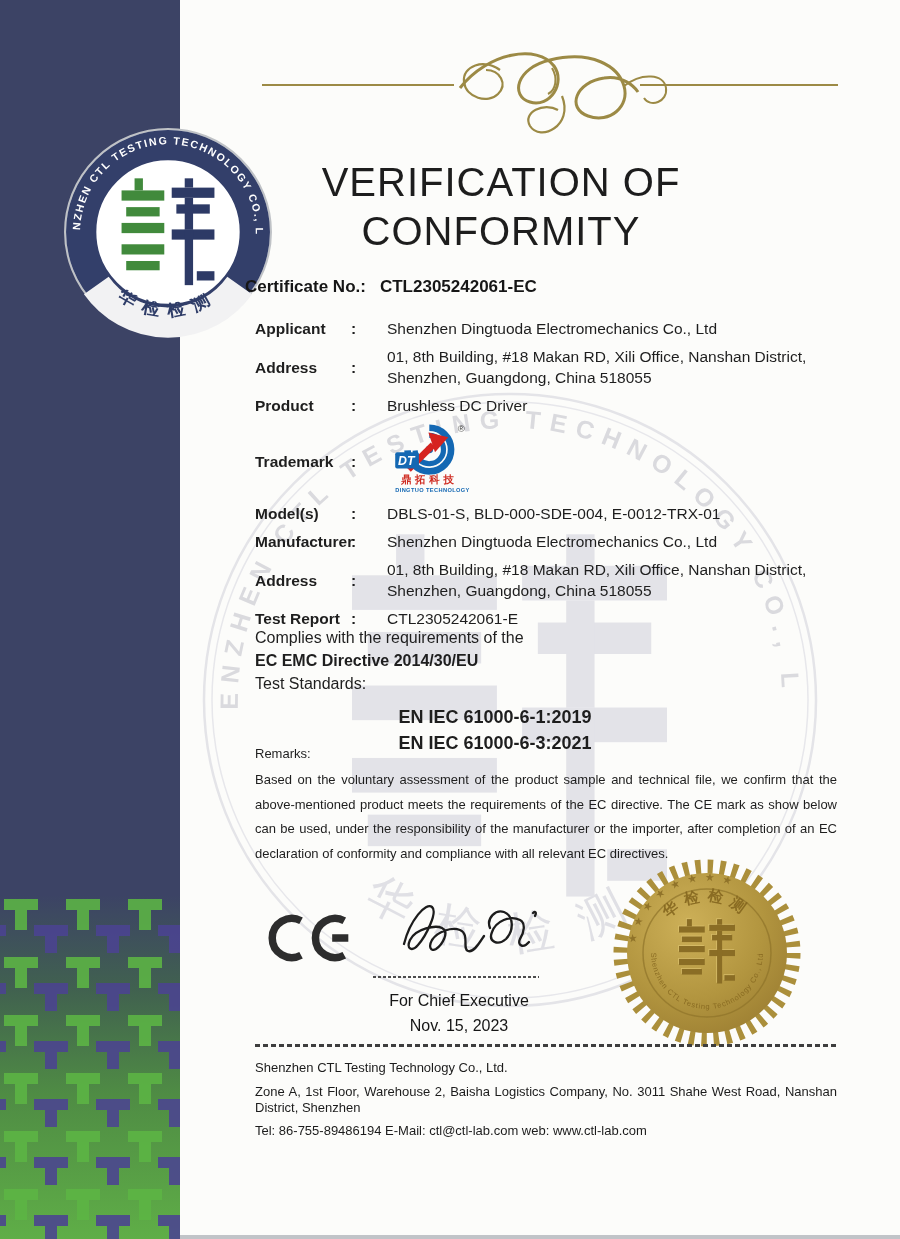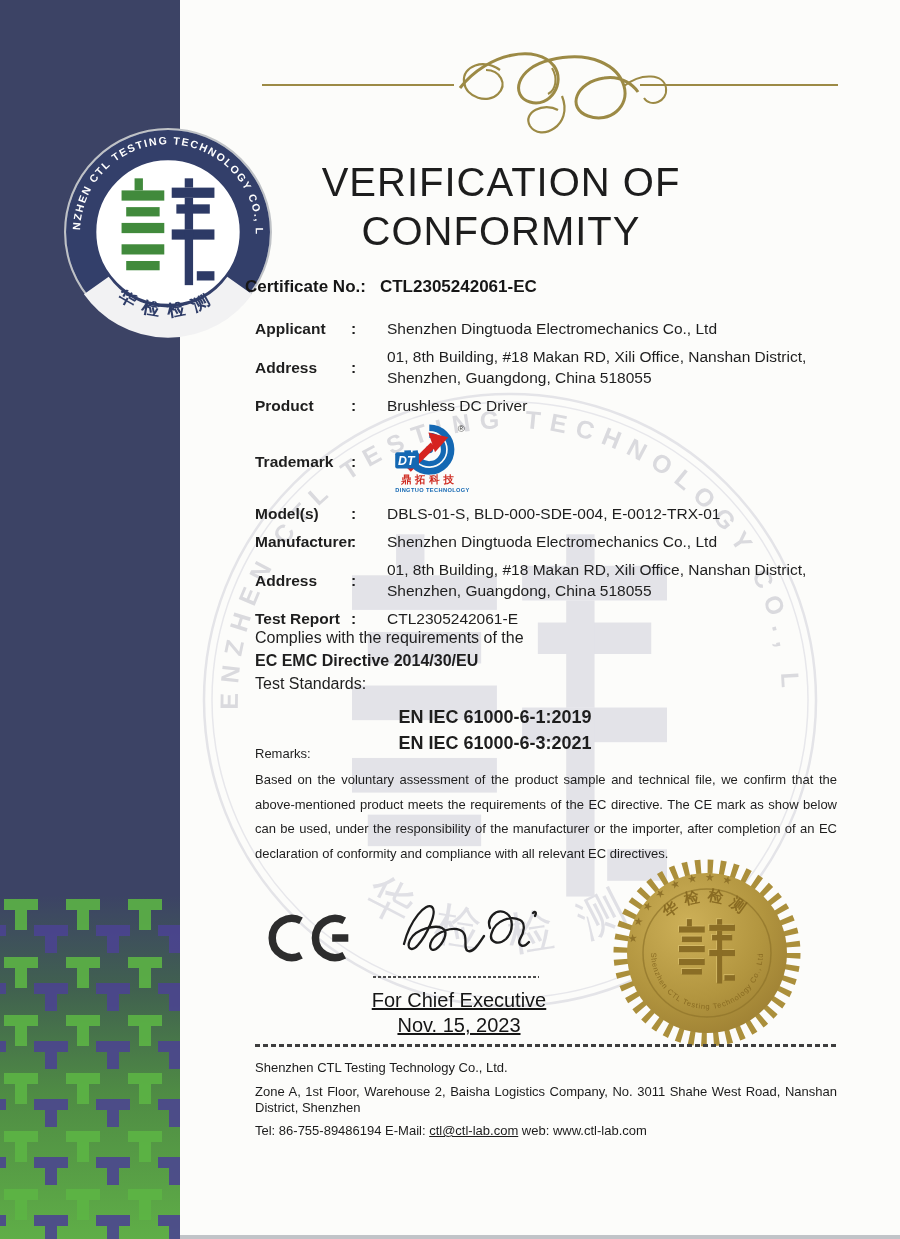--- a/index.html
+++ b/index.html
@@ -37,30 +37,30 @@
   .compliance .bold{font-weight:bold;}
   .standards{width:492px;text-align:center;font-weight:bold;font-size:18px;line-height:26px;margin-top:9px;margin-left:-6px;}
 
   .remarks{position:absolute;left:255px;top:742px;width:582px;font-size:13px;line-height:24.4px;}
   .remarks .body{text-align:justify;margin-top:2px;}
 
   .ce-mark{position:absolute;left:263px;top:897px;width:98px;height:82px;}
   .signature{position:absolute;left:376px;top:892px;width:168px;height:80px;}
   .sig-line{position:absolute;left:373px;top:976px;width:166px;height:2px;
     background:repeating-linear-gradient(90deg,#4c4c4c 0 3px,transparent 3px 5px);}
-  .signoff{position:absolute;left:370px;top:988px;width:178px;text-align:center;font-size:20px;line-height:25px;color:#161616;text-decoration:underline;}
+  .signoff{position:absolute;left:370px;top:988px;width:178px;text-align:center;font-size:16px;line-height:25px;color:#161616;}
 
   .seal{position:absolute;left:612px;top:858px;width:190px;height:190px;}
 
   .footer{position:absolute;left:255px;top:1044px;width:582px;font-size:13px;color:#1c1c1c;}
   .footer .dashes{height:3px;background:repeating-linear-gradient(90deg,#3e3e3e 0 5px,transparent 5px 8px);}
   .footer .company{margin-top:13px;}
   .footer .addr{margin-top:9px;line-height:16px;text-align:justify;}
   .footer .tel{margin-top:7px;}
-  .footer .email{text-decoration:underline;}
+  .footer .email{}
   .bottom-strip{position:absolute;left:180px;bottom:0;width:720px;height:4px;background:#a8acb2;opacity:.7;}
 </style>
 </head>
 <body>
 
 <svg width="0" height="0" style="position:absolute" aria-hidden="true">
   <defs>
     <g id="glyph-left" fill="var(--c1,#999)">
       <rect x="14" y="2" width="9" height="13"></rect>
       <rect x="0" y="15" width="46" height="11"></rect>

